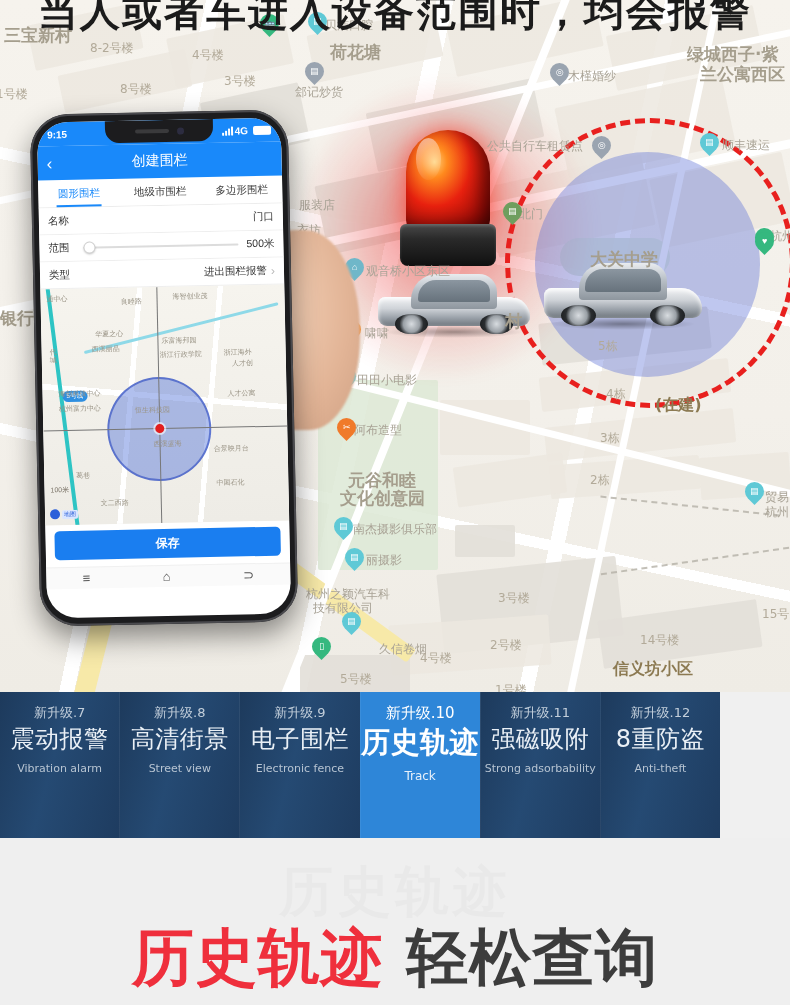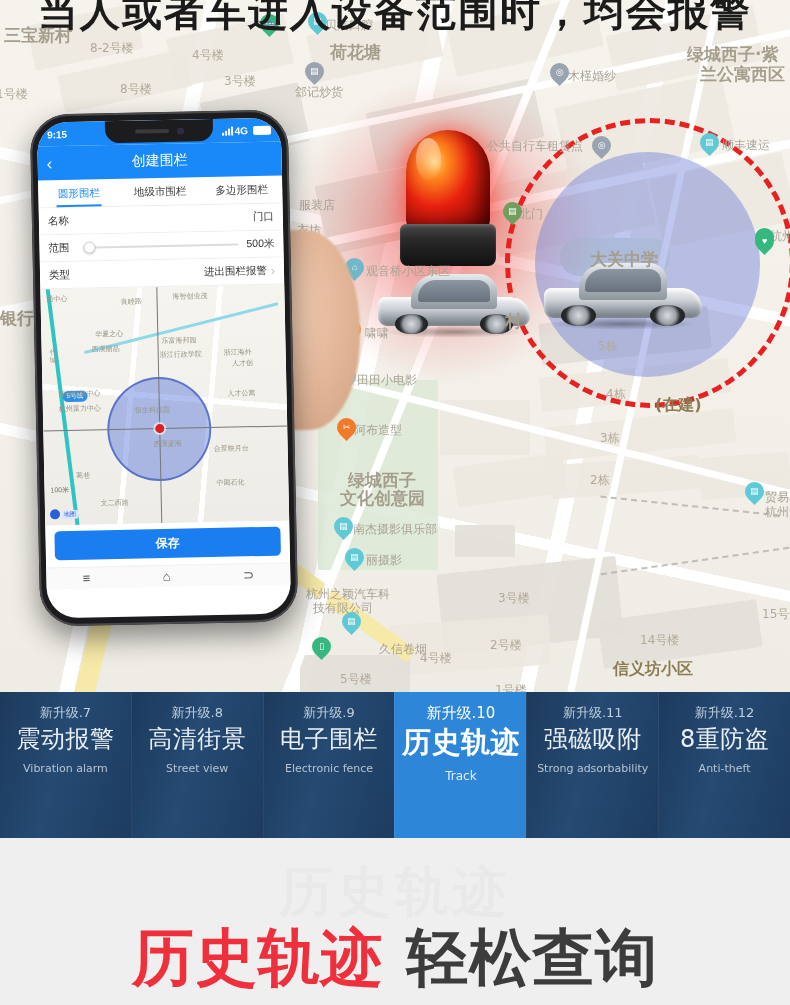--- a/index.html
+++ b/index.html
@@ -279,21 +279,21 @@
     font-size: 12px; font-weight: bold;
   }
   .navkeys {
     height: 22px; background: #fafafa; display: flex; align-items: center;
     justify-content: space-around; color: #555; font-size: 13px;
     border-top: 1px solid #f0f0f0;
   }
 
   
   .tiles {
-    position: absolute; left: 0; top: 692px; width: 790px; height: 146px;
+    position: absolute; left: 0; top: 692px; width: 720px; height: 146px;
     display: flex;
   }
   .tile {
     flex: 1 1 0; position: relative;
     display: flex; flex-direction: column; align-items: center;
     background: linear-gradient(105deg, #1d3a5c 0%, #254a73 45%, #1e3c60 100%);
     border-left: 1px solid rgba(255,255,255,.06);
     padding-top: 12px;
   }
   .tile:first-child { border-left: none; }
@@ -437,21 +437,21 @@
         <div class="mlabel " style="left: 770px; top: 228px;">杭州</div>
         <div class="mlabel bld" style="left: 598px; top: 338px;">5栋</div>
         <div class="mlabel bld" style="left: 606px; top: 386px;">4栋</div>
         <div class="mlabel brown" style="left: 655px; top: 395px;">(在建)</div>
         <div class="mlabel bld" style="left: 600px; top: 430px;">3栋</div>
         <div class="mlabel bld" style="left: 590px; top: 472px;">2栋</div>
         <div class="mlabel big" style="left: 505px; top: 310px;">村</div>
         <div class="mlabel " style="left: 365px; top: 325px;">啸啸</div>
         <div class="mlabel " style="left: 357px; top: 372px;">田田小电影</div>
         <div class="mlabel " style="left: 354px; top: 422px;">阿布造型</div>
-        <div class="mlabel big" style="left: 348px; top: 469px;">绿城西子</div>
+        <div class="mlabel big" style="left: 348px; top: 469px;">元谷和睦</div>
         <div class="mlabel big" style="left: 340px; top: 487px;">文化创意园</div>
         <div class="mlabel " style="left: 353px; top: 521px;">南杰摄影俱乐部</div>
         <div class="mlabel " style="left: 366px; top: 552px; text-align: center;">丽摄影</div>
         <div class="mlabel " style="left: 306px; top: 586px;">杭州之颖汽车科</div>
         <div class="mlabel " style="left: 313px; top: 600px;">技有限公司</div>
         <div class="mlabel " style="left: 333px; top: 641px; margin-left: 46px;">久信卷烟</div>
         <div class="mlabel bld" style="left: 340px; top: 671px;">5号楼</div>
         <div class="mlabel bld" style="left: 420px; top: 650px;">4号楼</div>
         <div class="mlabel bld" style="left: 490px; top: 637px;">2号楼</div>
         <div class="mlabel bld" style="left: 495px; top: 682px;">1号楼</div>

